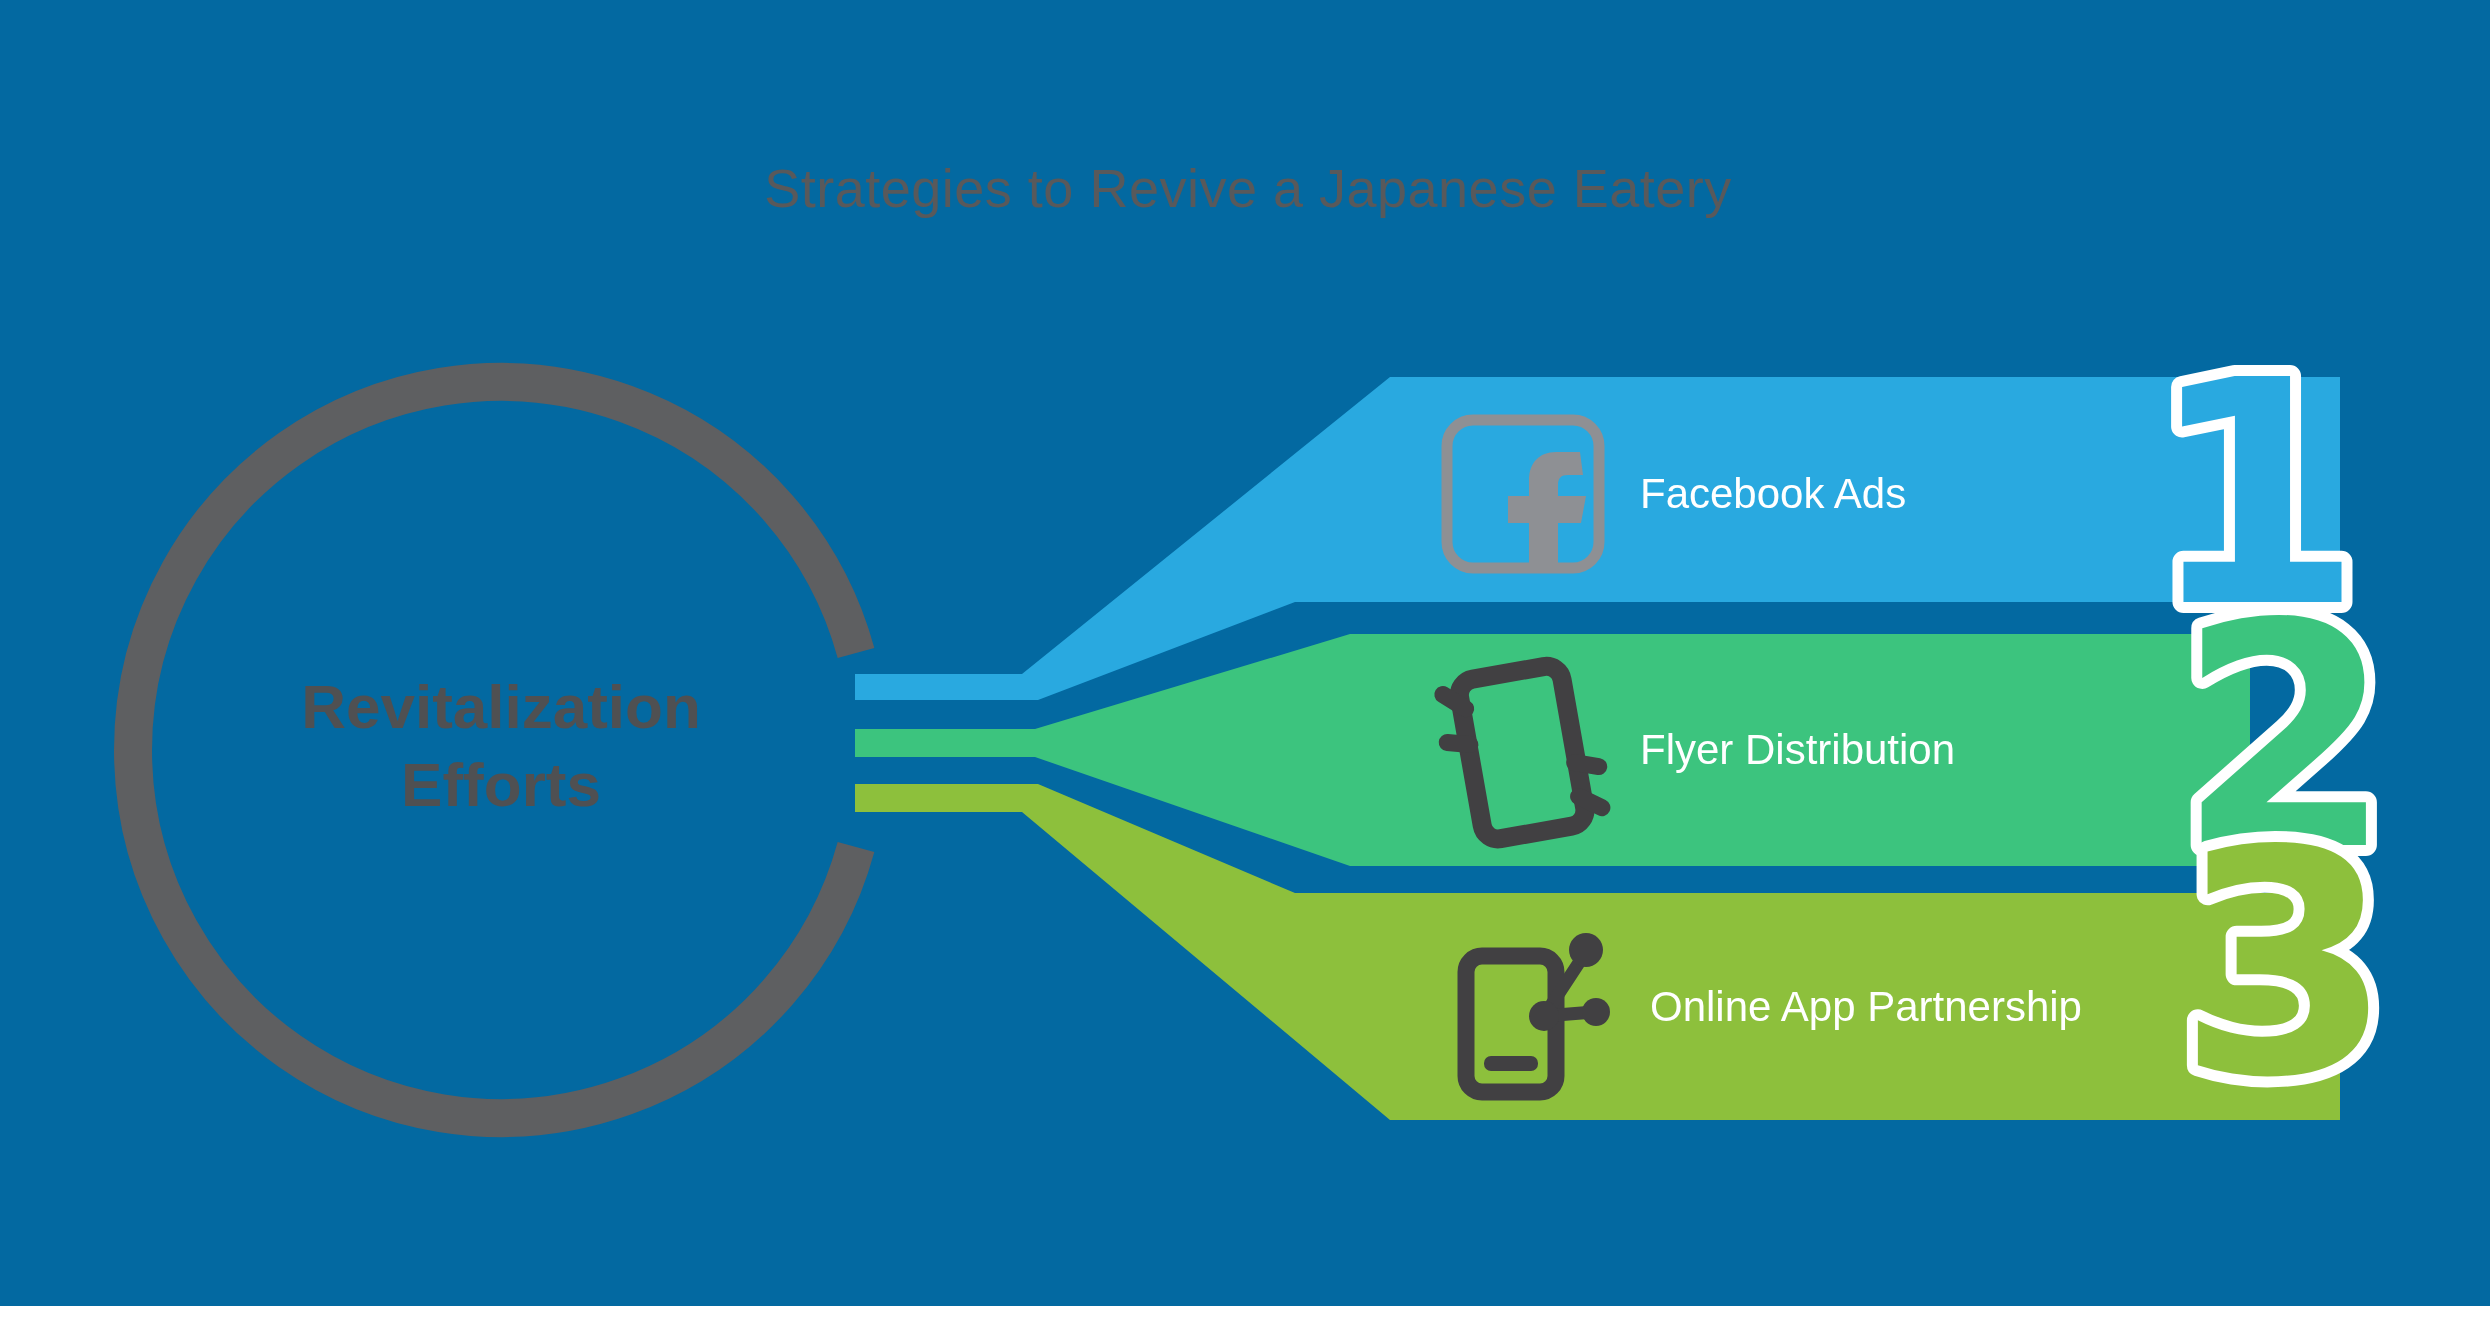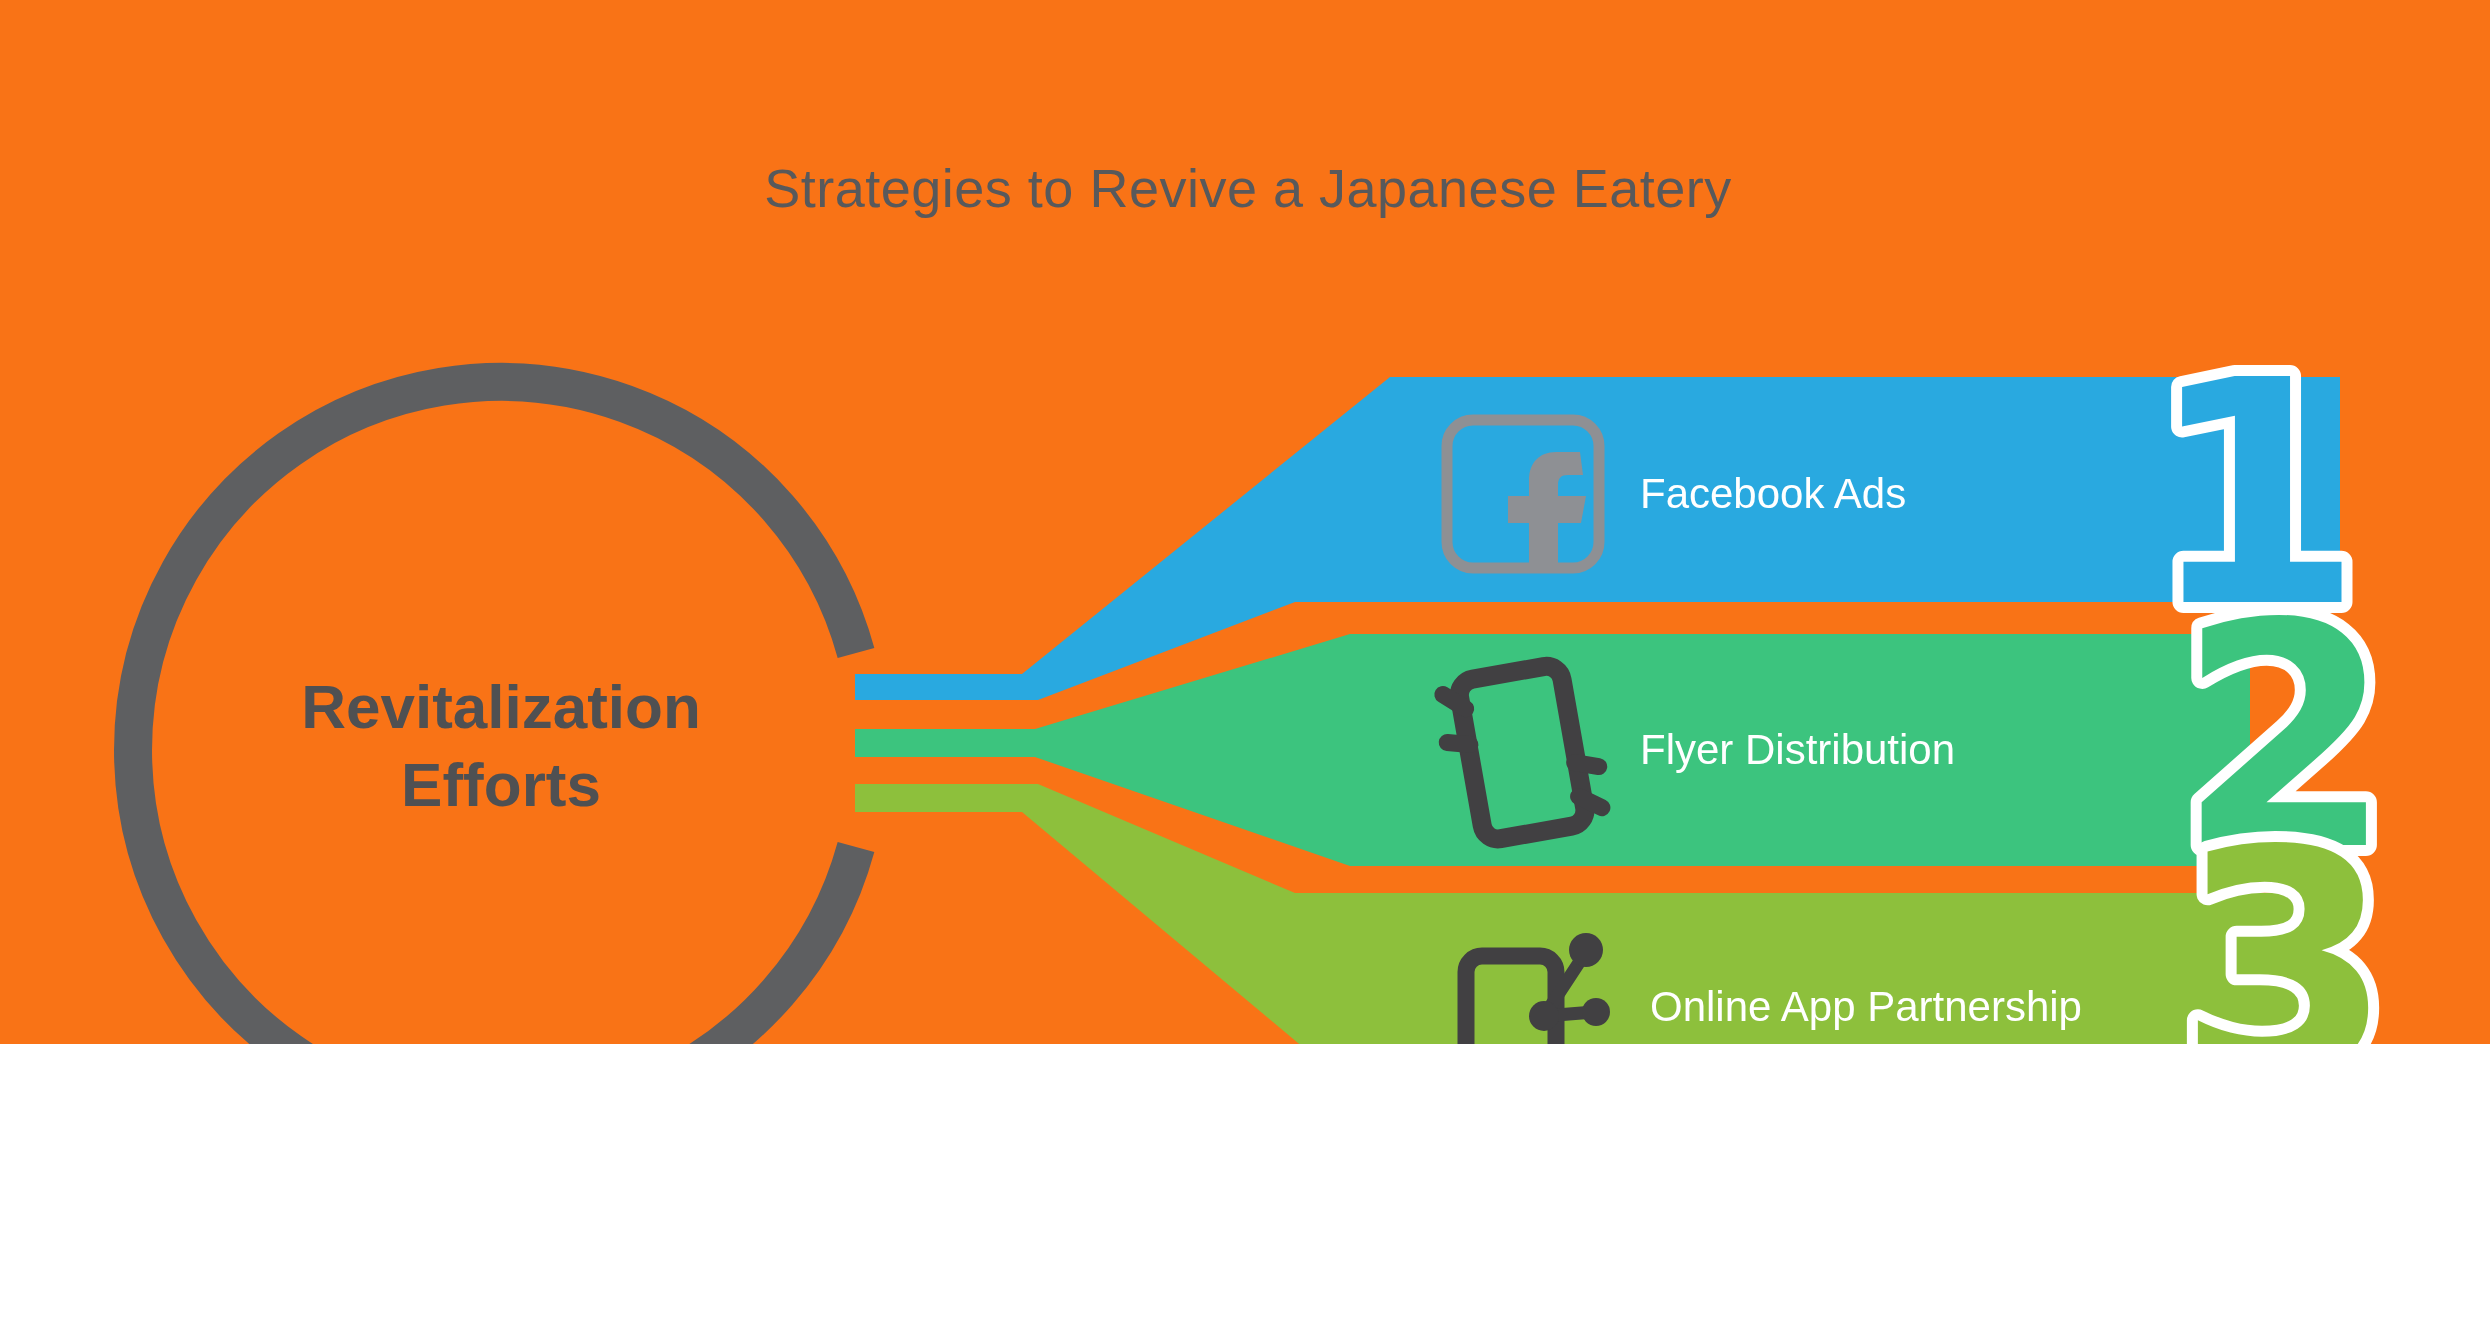--- a/index.html
+++ b/index.html
@@ -3,23 +3,23 @@
 <meta charset="utf-8">
 <style>
   html, body {
     margin: 0;
     padding: 0;
     background: #ffffff;
     font-family: "Liberation Sans", sans-serif;
   }
   #stage {
     width: 2490px;
-    height: 1044px;
+    height: 1306px;
     position: relative;
-    background: #f97316;
+    background: #0369a1;
     overflow: hidden;
   }
   svg { display: block; }
   .title-text {
     font-family: "Liberation Sans", sans-serif;
     font-size: 54px;
     font-weight: 500;
     letter-spacing: 0.5px;
   }
   .circle-label {

